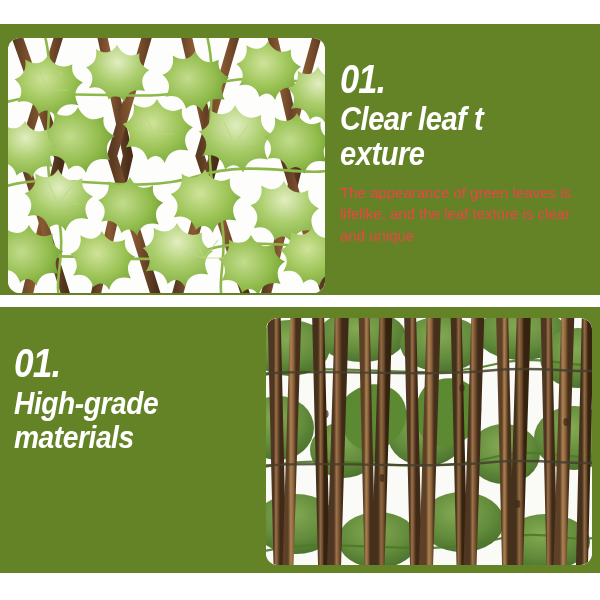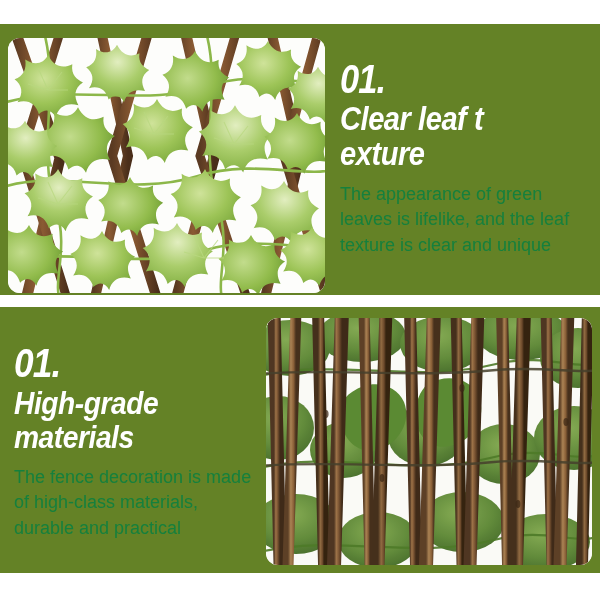--- a/index.html
+++ b/index.html
@@ -37,22 +37,22 @@
     font-family:"Liberation Sans",sans-serif;
     font-weight:bold;font-style:italic;
     font-size:33px;line-height:1.06;
     letter-spacing:-0.5px;
     transform:scaleX(0.88);transform-origin:left top;
     margin:0 0 10px 0;
     word-break:break-word;
   }
   .body{
     font-family:"Liberation Sans",sans-serif;
-    font-weight:normal;font-size:18px;line-height:1.42;
-    color:#15803d;margin:0;
+    font-weight:normal;font-size:15px;line-height:1.42;
+    color:#ef4444;margin:0;
   }
   .tb-top .body{width:243px;}
   .tb-bottom .body{width:238px;}
   .tb-bottom .num{font-size:41px;}
   .tb-bottom .head{font-size:32px;}
 </style>
 </head>
 <body>
 
 <div class="canvas">
@@ -149,21 +149,20 @@
     <p class="num">01.</p>
     <h2 class="head">Clear leaf t exture</h2>
     <p class="body">The appearance of green leaves is lifelike, and the leaf texture is clear and unique</p>
   </div>
 
   <div class="panel panel-bottom"></div>
 
   <div class="textblock tb-bottom">
     <p class="num">01.</p>
     <h2 class="head">High-grade materials</h2>
-    <p class="body">The fence decoration is made of high-class materials, durable and practical</p>
   </div>
 
   <div class="photo photo-bottom">
     <svg viewBox="0 0 326 247" preserveAspectRatio="xMidYMid slice">
       <defs>
         <linearGradient id="st1" x1="0" y1="0" x2="1" y2="0">
           <stop offset="0%" stop-color="#4f3622"></stop>
           <stop offset="30%" stop-color="#9d7348"></stop>
           <stop offset="60%" stop-color="#7c5533"></stop>
           <stop offset="100%" stop-color="#3f2a18"></stop>

